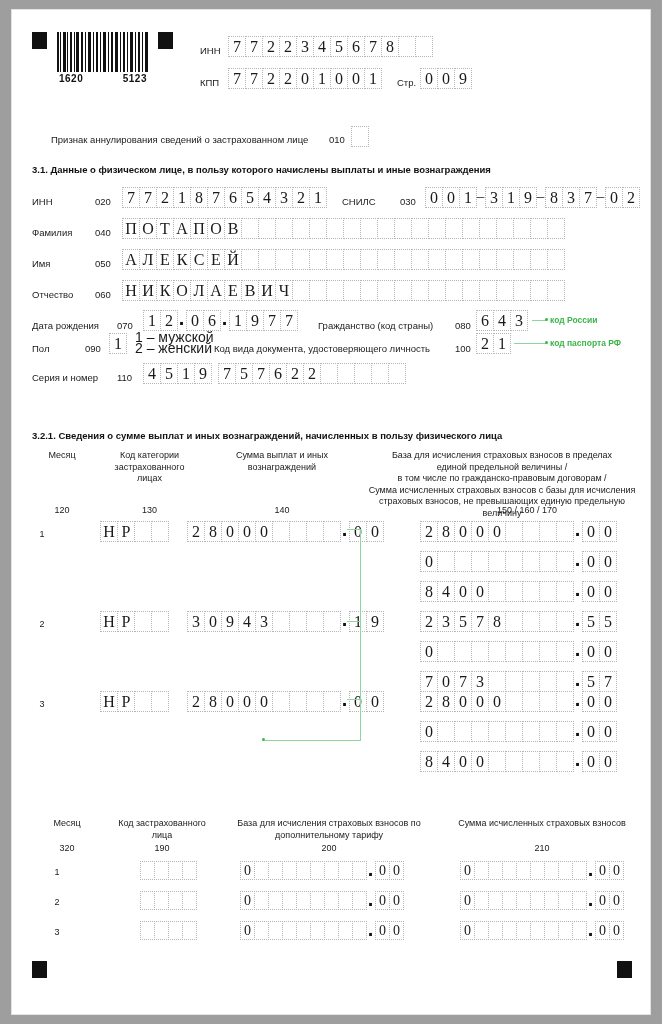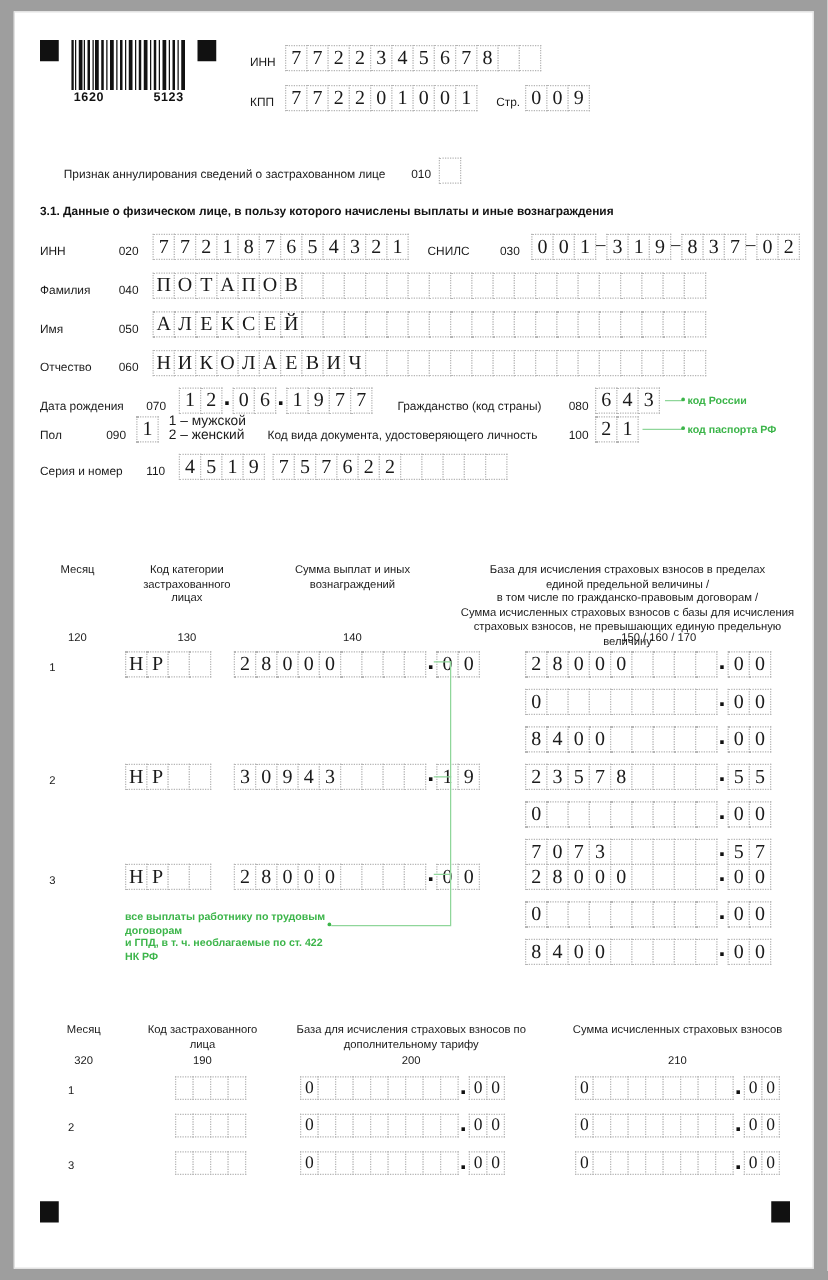--- a/index.html
+++ b/index.html
@@ -312,21 +312,21 @@
     </div>
   <div class="ann-line" style="left:520px; top:310px; width:14px; height:1px;"></div>
   <div class="ann-dot" style="left:533px; top:308px;"></div>
   <div class="ann" style="left:538px; top:305px;">код России</div>
 
   <div class="abs lbl" style="left:20px; top:333px;">Пол</div>
   <div class="abs code" style="left:73px; top:333px;">090</div>
   <div class="abs cellrow" style="left:97px; top:323px;" id="f-090">
       <span class="cell ">1</span>
     </div>
-  <div class="abs" style="left:123px; top:322px; font-size:11px; line-height:11px; color:#1a1a1a;">
+  <div class="abs" style="left:123px; top:322px; font-size:14px; line-height:11px; color:#1a1a1a;">
     <div>1 – мужской</div>
     <div>2 – женский</div>
   </div>
   <div class="abs lbl" style="left:202px; top:333px;">Код вида документа, удостоверяющего личность</div>
   <div class="abs code" style="left:443px; top:333px;">100</div>
   <div class="abs cellrow" style="left:464px; top:323px;" id="f-100">
       <span class="cell ">2</span>
       <span class="cell ">1</span>
     </div>
   <div class="ann-line" style="left:502px; top:333px; width:32px; height:1px;"></div>
@@ -348,20 +348,21 @@
       <span class="cell ">2</span>
       <span class="cell ">2</span>
       <span class="cell  blank">&nbsp;</span>
       <span class="cell  blank">&nbsp;</span>
       <span class="cell  blank">&nbsp;</span>
       <span class="cell  blank">&nbsp;</span>
       <span class="cell  blank">&nbsp;</span>
     </div>
 
 
+  <div class="sub-title" style="left:20px; top:420px;">3.2.1. Сведения о сумме выплат и иных вознаграждений, начисленных в пользу физического лица</div>
 
   <div class="thead" style="left:20px; top:440px; width:60px;">Месяц</div>
   <div class="thead" style="left:85px; top:440px; width:105px; white-space:pre-line;">Код категории
 застрахованного
 лицах</div>
   <div class="thead" style="left:350px; top:440px; width:280px; white-space:pre-line;">База для исчисления страховых взносов в пределах
 единой предельной величины /
 в том числе по гражданско-правовым договорам /
 Сумма исчисленных страховых взносов с базы для исчисления
 страховых взносов, не превышающих единую предельную величину</div>
@@ -564,22 +565,20 @@
         <span class="cell ">0</span>
       </div>
     </div>
 
   <div class="ann-line" style="left:348px; top:519px; width:1px; height:211px;"></div>
   <div class="ann-line" style="left:335px; top:519px; width:14px; height:1px;"></div>
   <div class="ann-line" style="left:335px; top:611px; width:14px; height:1px;"></div>
   <div class="ann-line" style="left:335px; top:689px; width:14px; height:1px;"></div>
   <div class="ann-line" style="left:253px; top:730px; width:96px; height:1px;"></div>
   <div class="ann-dot" style="left:250px; top:728px;"></div>
-  <div class="ann" style="left:88px; top:718px; width:165px; line-height:10.5px; white-space:pre-line; text-align:left;">все выплаты работнику по трудовым договорам
-и ГПД, в т. ч. необлагаемые по ст. 422 НК РФ</div>
 
 
   <div class="thead" style="left:20px; top:808px; width:70px;">Месяц</div>
   <div class="thead" style="left:90px; top:808px; width:120px; white-space:pre-line;">Код застрахованного
 лица</div>
   <div class="thead" style="left:212px; top:808px; width:210px; white-space:pre-line;">База для исчисления страховых взносов по
 дополнительному тарифу</div>
   <div class="thead" style="left:430px; top:808px; width:200px; white-space:pre-line;">Сумма исчисленных страховых взносов</div>
 
   <div class="codenum" style="left:20px; top:833px; width:70px;">320</div>

